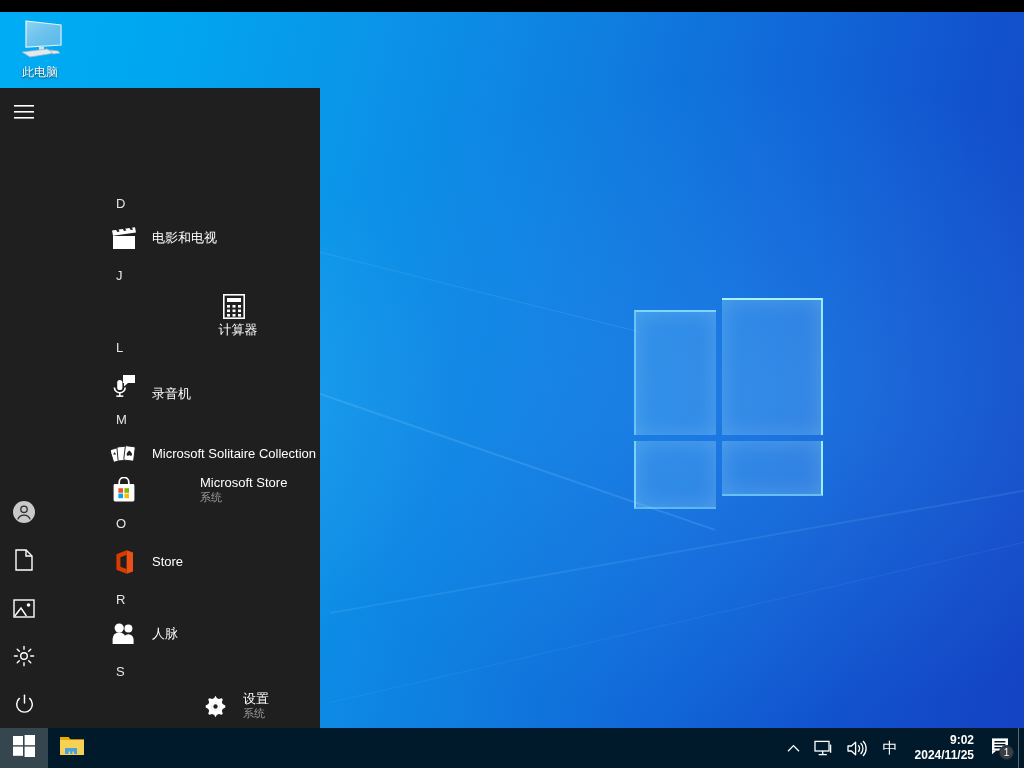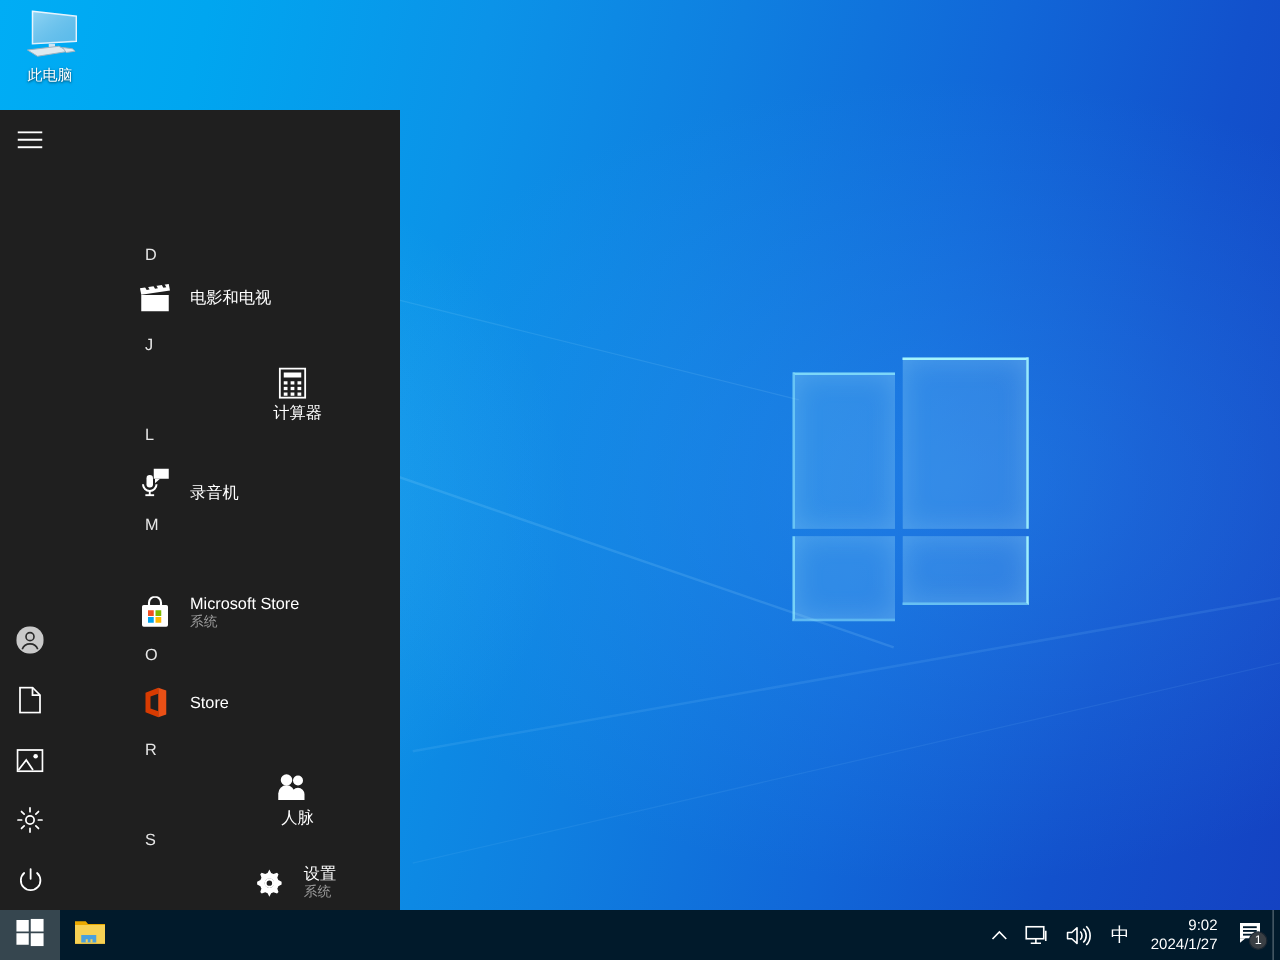--- a/index.html
+++ b/index.html
@@ -4,21 +4,21 @@
 <style>
   * { margin:0; padding:0; box-sizing:border-box; }
   html, body {
     width:1024px; height:768px; overflow:hidden;
     font-family:"Liberation Sans","DejaVu Sans",sans-serif;
   }
   body { position:relative; background:#000; }
 
   
   #desktop {
-    position:absolute; left:0; top:0; width:1024px; height:741px;
+    position:absolute; left:0; top:12px; width:1024px; height:741px;
     background:
       radial-gradient(ellipse 820px 520px at 74% 52%, rgba(60,170,255,0.30) 0%, rgba(60,170,255,0.0) 62%),
       linear-gradient(103deg,
         #00adf5 0%,
         #00a6f0 14%,
         #0b93e8 33%,
         #0f7fe0 50%,
         #1167d8 68%,
         #1251cc 84%,
         #1442c2 100%);
@@ -71,37 +71,37 @@
 
   #applist { flex:1; position:relative; overflow:hidden; padding-top:0; }
   .letter { position:absolute; left:68px; font-size:13px; color:#e6e6e6;
             font-family:"Liberation Sans",sans-serif; }
   .app { position:absolute; left:56px; width:256px; height:40px;
          display:flex; align-items:center; cursor:default; }
   .app .aicon { width:32px; height:32px; flex:0 0 32px; display:flex;
                 align-items:center; justify-content:center; margin-left:4px; }
   .app .atext { margin-left:12px; display:flex; flex-direction:column; justify-content:center; }
   .app .aname { font-size:13px; color:#ffffff; line-height:16px; white-space:nowrap; }
-  .app .asub  { font-size:11px; color:#9a9a9a; line-height:14px; }
+  .app .asub  { font-size:11px; color:#9a9a9a; line-height:14px;font-family:Liberation Mono, monospace; }
 
   
   #taskbar { position:absolute; left:0; bottom:0; width:1024px; height:40px;
              background:#011a2b; display:flex; align-items:center; }
   #start-btn { width:48px; height:40px; display:flex; align-items:center;
                justify-content:center; background:#36464f; cursor:default; }
   .tb-app { width:48px; height:40px; display:flex; align-items:center;
             justify-content:center; cursor:default; }
   #tray { margin-left:auto; display:flex; align-items:center; height:40px; }
   .tray-ico { height:40px; display:flex; align-items:center; justify-content:center;
               padding:0 7px; cursor:default; }
   .tray-ime { font-size:15px; color:#fff; padding:0 9px; height:40px;
               display:flex; align-items:center; cursor:default; }
   #clock { height:40px; display:flex; flex-direction:column; align-items:flex-end;
            justify-content:center; padding:0 10px 0 8px; color:#fff;
-           font-size:12px; line-height:15px; cursor:default; }
+           font-size:12px; line-height:15px; cursor:default;font-weight:bold; }
   #notif { height:40px; width:34px; display:flex; align-items:center;
            justify-content:center; position:relative; cursor:default; }
   #notif .badge { position:absolute; right:4px; bottom:8px; width:15px; height:15px;
                   border-radius:50%; background:#3a3f44; color:#fff; font-size:10px;
                   display:flex; align-items:center; justify-content:center;
                   border:1px solid #1a2530; }
   #show-desktop { width:6px; height:40px; border-left:1px solid rgba(255,255,255,.35); }
 </style>
 </head>
 <body>
@@ -243,22 +243,38 @@
           <rect x="7.05" y="18" width="1.5" height="4" fill="#fff"></rect>
           <rect x="4.3" y="21.4" width="7" height="1.5" fill="#fff"></rect>
         </svg>
       </div>
       <div class="atext">
         <div class="aname">录音机</div>
       </div>
     </div>
 
     <div class="letter" style="top:324px;">M</div>
-
-    <div class="app" style="top:382px;">
+    <div class="app" style="top:346px;">
+      <div class="aicon">
+        <svg width="26" height="22" viewBox="0 0 26 22">
+          <g stroke="#1f1f1f" stroke-width="0.9">
+            <rect x="0.6" y="5.4" width="9" height="13" rx="1.2" fill="#fff" transform="rotate(-17 5 12)"></rect>
+            <rect x="6.5" y="3.6" width="9" height="14" rx="1.2" fill="#fff" transform="rotate(-5 11 10.6)"></rect>
+            <rect x="13.5" y="3.2" width="10" height="14.5" rx="1.2" fill="#fff" transform="rotate(7 18.5 10.4)"></rect>
+          </g>
+          <path d="M18.3 7.6c1.6 1.5 2.7 2.6 2.7 3.8a1.45 1.45 0 0 1-2.7.7 1.45 1.45 0 0 1-2.7-.7c0-1.2 1.1-2.3 2.7-3.8z" fill="#1f1f1f"></path>
+          <path d="M3.6 9.0l1.5 2.6h-3z" fill="#1f1f1f"></path>
+        </svg>
+      </div>
+      <div class="atext">
+        <div class="aname">Microsoft Solitaire Collection</div>
+      </div>
+    </div>
+
+    <div class="app" style="top:382px;gap:48px;">
       <div class="aicon">
         <svg width="24" height="26" viewBox="0 0 24 26">
           <path d="M7.2 7V5.2a4.8 4.8 0 0 1 9.6 0V7" fill="none" stroke="#fff" stroke-width="1.7"></path>
           <rect x="1.6" y="7" width="20.8" height="17.4" rx="1.4" fill="#fff"></rect>
           <rect x="6.4" y="11.2" width="4.6" height="4.6" fill="#f25022"></rect>
           <rect x="12.4" y="11.2" width="4.6" height="4.6" fill="#7fba00"></rect>
           <rect x="6.4" y="16.6" width="4.6" height="4.6" fill="#00a4ef"></rect>
           <rect x="12.4" y="16.6" width="4.6" height="4.6" fill="#ffb900"></rect>
         </svg>
       </div>
@@ -275,21 +291,21 @@
           <path d="M13.6 1.2 3.4 5.2v15.6l10.2 4V20l-6.2-2.2V8.2L13.6 6z" fill="#d83b01"></path>
           <path d="M13.6 1.2 20 3.4v19.2l-6.4 2.2z" fill="#ea5016"></path>
         </svg>
       </div>
       <div class="atext">
         <div class="aname">Store</div>
       </div>
     </div>
 
     <div class="letter" style="top:504px;">R</div>
-    <div class="app" style="top:526px;flex-direction:column;">
+    <div class="app" style="top:526px;">
       <div class="aicon">
         <svg width="26" height="22" viewBox="0 0 26 22">
           <circle cx="17.4" cy="5.4" r="4" fill="#fff"></circle>
           <path d="M12.2 21v-4.6a5.2 5.2 0 0 1 10.4 0V21z" fill="#fff"></path>
           <circle cx="8.2" cy="5.0" r="4.6" fill="#fff"></circle>
           <path d="M1.6 21v-5.2a6.6 6.6 0 0 1 13.2 0V21z" fill="#fff"></path>
         </svg>
       </div>
       <div class="atext">
         <div class="aname">人脉</div>
@@ -361,21 +377,21 @@
         <path d="M11.2 5.2a4.6 4.6 0 0 1 0 6.6" fill="none" stroke="#fff" stroke-width="1.3"></path>
         <path d="M13.6 3a7.6 7.6 0 0 1 0 11" fill="none" stroke="#fff" stroke-width="1.3"></path>
         <path d="M16 1a10.6 10.6 0 0 1 0 15" fill="none" stroke="#fff" stroke-width="1.3"></path>
       </svg>
     </div>
 
     <div class="tray-ime">中</div>
 
     <div id="clock">
       <span>9:02</span>
-      <span>2024/1/27</span>
+      <span>2024/11/25</span>
     </div>
 
     <div id="notif">
       <span>
         <svg width="20" height="18" viewBox="0 0 20 18">
           <rect x="1" y="1.4" width="16" height="12.2" fill="#fff"></rect>
           <polygon points="1,13.6 1,17.2 5.4,13.6" fill="#fff"></polygon>
           <g fill="#011a2b">
             <rect x="3.4" y="4" width="11" height="1.5"></rect>
             <rect x="3.4" y="7" width="11" height="1.5"></rect>

